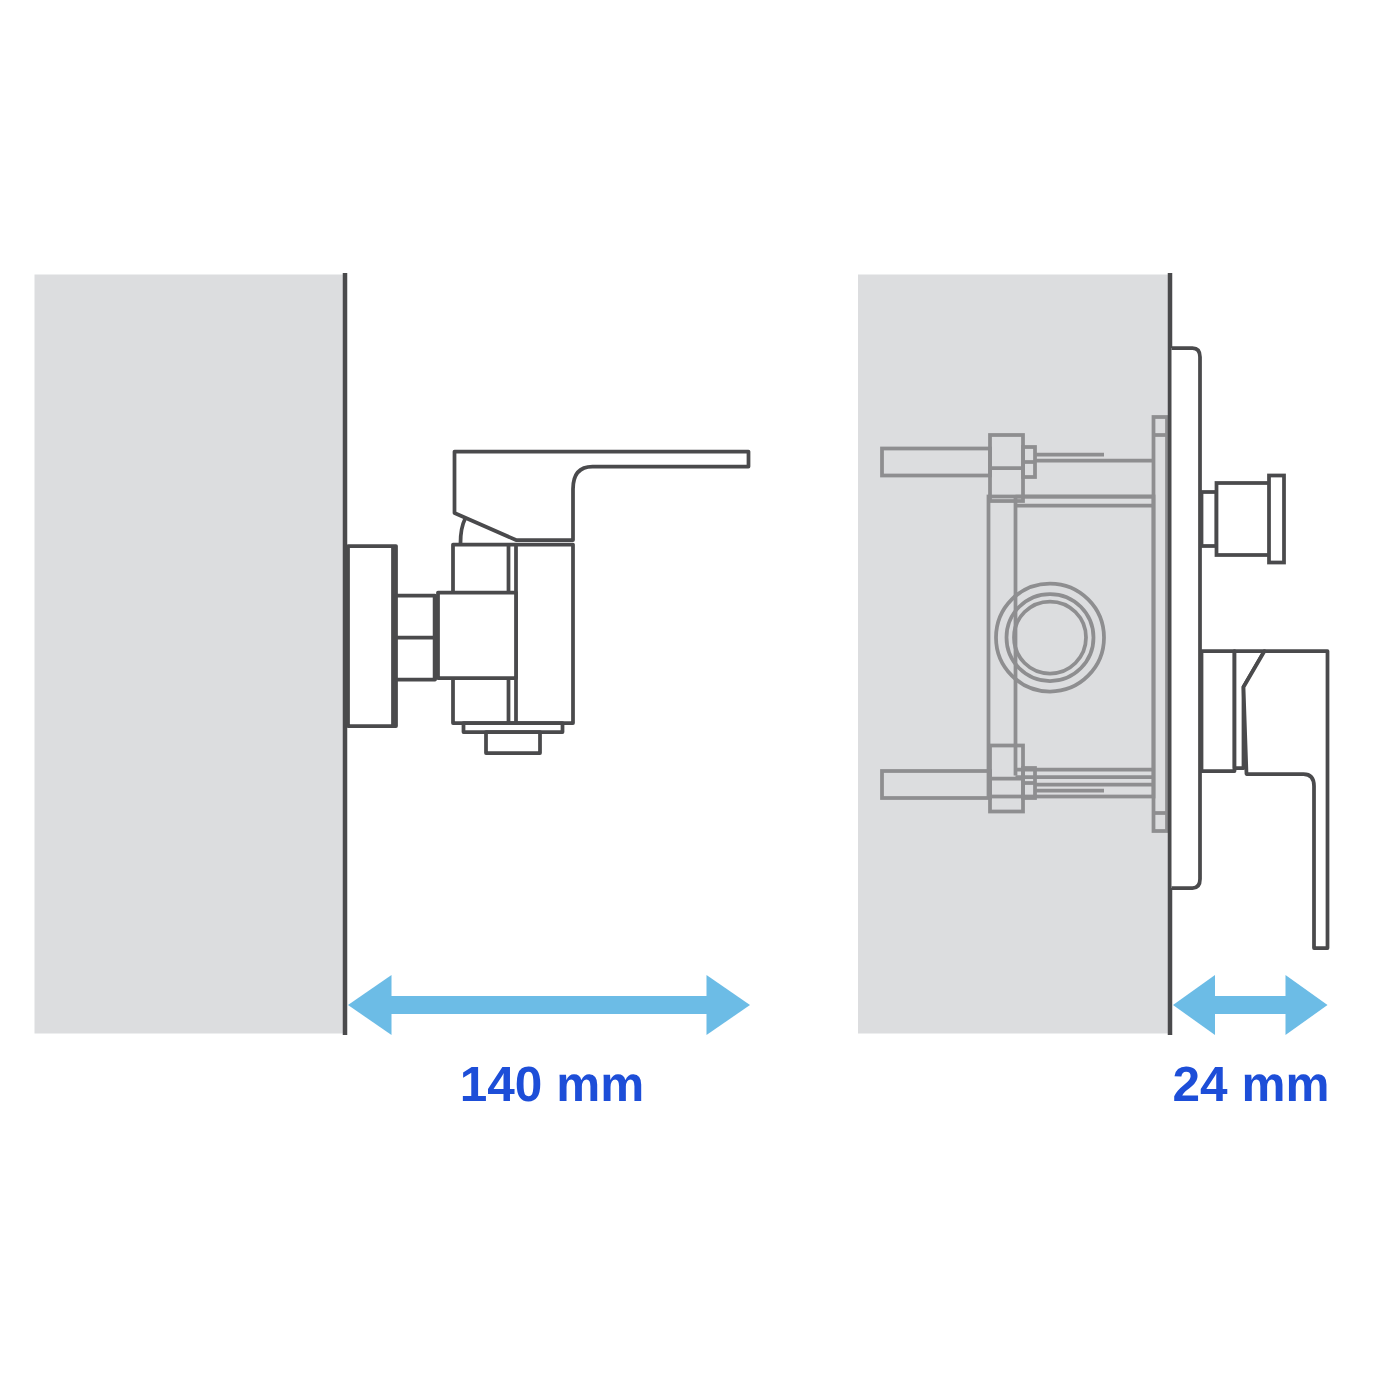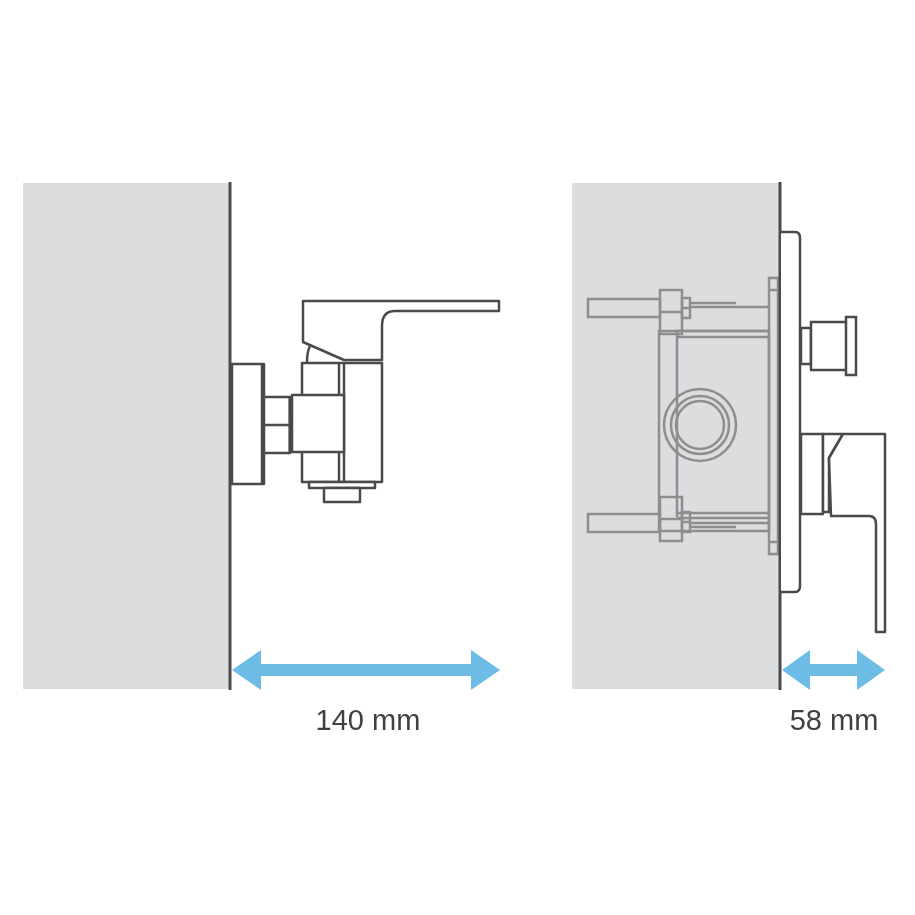--- a/index.html
+++ b/index.html
@@ -1,23 +1,23 @@
 <!DOCTYPE html>
 <html><head>
   <meta charset="utf-8">
   <style>
     html, body { margin: 0; padding: 0; background: #ffffff; }
     body { width: 915px; height: 915px; position: relative; overflow: hidden; }
     #stage { position: absolute; left: 0; top: 0; width: 915px; height: 915px; }
     .label {
       position: absolute;
       font-family: "Liberation Sans", sans-serif;
-      font-weight: normal;
-      font-size: 29px;
-      color: #404040;
+      font-weight: bold;
+      font-size: 33px;
+      color: #1d4ed8;
       white-space: nowrap;
       transform: translateX(-50%);
       line-height: 1;
     }
   </style>
 </head>
 <body>
 
 <div id="stage">
   <svg width="915" height="915" viewBox="0 0 915 915" xmlns="http://www.w3.org/2000/svg">
@@ -113,14 +113,14 @@
 
       <g fill="#6cbce6">
         <rect x="802" y="664" width="62" height="12"></rect>
         <polygon points="782,670 810,650 810,690"></polygon>
         <polygon points="885,670 857,650 857,690"></polygon>
       </g>
     </g>
   </svg>
 
   <div class="label" style="left:368px; top:706px;">140 mm</div>
-  <div class="label" style="left:834px; top:706px;">58 mm</div>
+  <div class="label" style="left:834px; top:706px;">24 mm</div>
 </div>
 
 </body></html>

